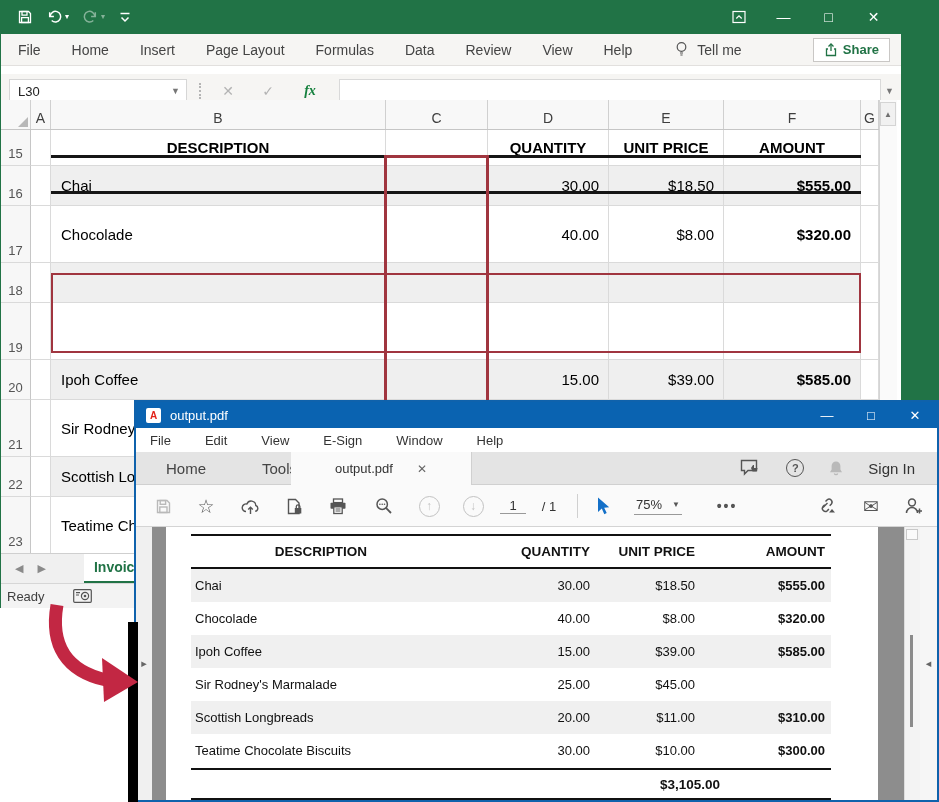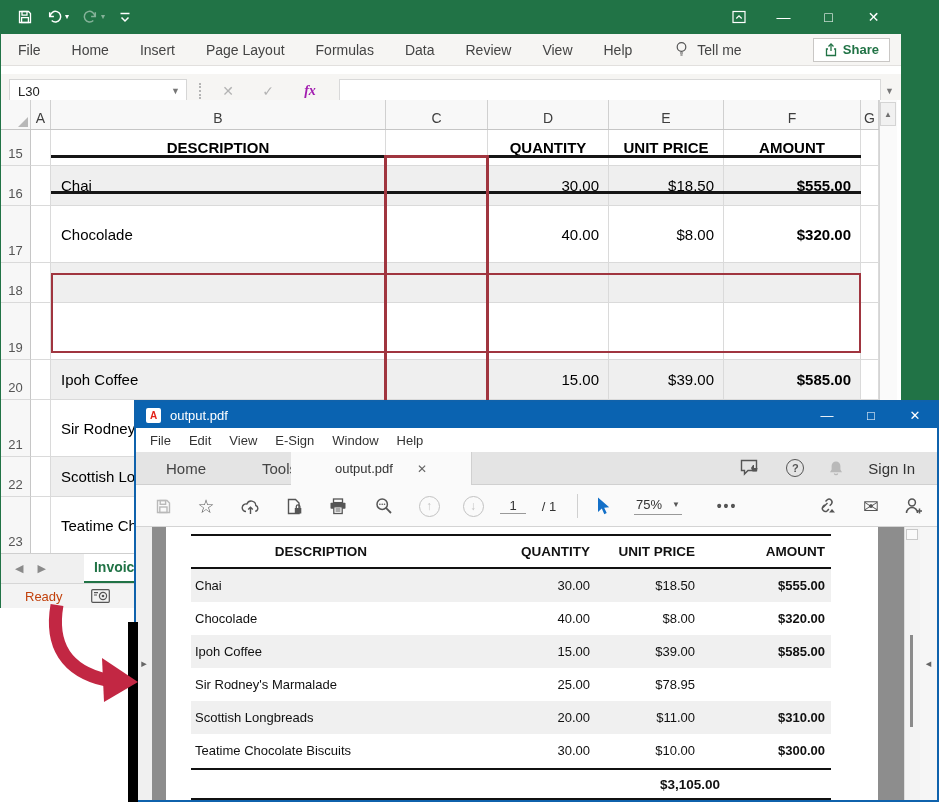--- a/index.html
+++ b/index.html
@@ -29,21 +29,21 @@
                font-size:13px; color:#217346; font-weight:700; }
   .xl-formula { position:absolute; left:0; top:74px; width:901px; height:34px; background:#f6f5f3;
                 border-bottom:1px solid #d9d9d9; }
   .namebox { position:absolute; left:8px; top:5px; width:178px; height:24px; background:#fff;
              border:1px solid #d6d6d6; display:flex; align-items:center; font-size:13px; color:#222;
              padding-left:8px; }
   .namebox .nb-caret { margin-left:auto; margin-right:6px; font-size:9px; color:#777; }
   .vdots { position:absolute; left:198px; top:9px; height:16px; border-left:2px dotted #b5b5b5; }
   .fbtn { position:absolute; top:5px; height:24px; width:30px; display:flex; align-items:center;
           justify-content:center; font-size:14px; }
-  .fx-it { font-style:italic; font-family:"Liberation Serif", serif; font-weight:700; color:#a21caf; }
+  .fx-it { font-style:italic; font-family:"Liberation Serif", serif; font-weight:700; color:#15803d; }
   .finput { position:absolute; left:338px; top:5px; width:542px; height:24px; background:#fff;
             border:1px solid #d9d9d9; }
   .fchev { position:absolute; left:884px; top:12px; font-size:9px; color:#777; }
 
   
   .xl-grid { position:absolute; left:0; top:100px; width:901px; height:453px; background:#fff; }
   .colheads { position:absolute; left:0; top:0; height:30px; display:flex; width:878px;
               border-bottom:1px solid #c6c6c6; background:#f8f8f8; }
   .ch { display:flex; align-items:flex-end; justify-content:center; font-size:14px; color:#3f3f3f;
         border-right:1px solid #d0d0d0; padding-bottom:3px; }
@@ -80,42 +80,42 @@
   .xl-sheettabs { position:absolute; left:0; top:553px; width:901px; height:30px; background:#f0f0f0;
                   border-top:1px solid #cfcfcf; display:flex; align-items:center; }
   .snav { font-size:11px; color:#8a8a8a; margin-left:14px; }
   .snav + .snav { margin-left:14px; }
   .sheet-tab { margin-left:38px; height:30px; min-width:72px; background:#fff;
                border-bottom:3px solid #217346; border-right:1px solid #cfcfcf;
                display:flex; align-items:center; padding-left:10px;
                font-size:14px; font-weight:700; color:#217346; }
   .xl-status { position:absolute; left:0; top:583px; width:901px; height:25px; background:#f3f3f3;
                border-top:1px solid #d6d6d6; display:flex; align-items:center; }
-  .ready { font-size:13px; color:#c2410c; margin-left:24px; }
+  .ready { font-size:13px; color:#404040; margin-left:6px; }
   .macro { margin-left:28px; display:flex; }
 
   
   .black-bar { position:absolute; left:128px; top:622px; width:10px; height:180px; background:#000; z-index:30; }
   .arrow-svg { position:absolute; left:26px; top:601px; z-index:31; }
 
   
   .pdf { position:absolute; left:134px; top:400px; width:805px; height:402px; background:#fff;
          border:2px solid #0f62ac; z-index:20; }
   .pdf-title { position:absolute; left:0; top:0; width:801px; height:26px; background:#0a63b1;
                display:flex; align-items:center; color:#fff; }
   .adobe-ic { width:15px; height:15px; background:#fff; border-radius:2px; margin-left:10px;
               display:flex; align-items:center; justify-content:center;
               color:#e2231a; font-size:10px; font-weight:700; }
   .pdf-title-text { margin-left:9px; font-size:13px; }
   .pdf-controls { margin-left:auto; display:flex; }
   .pdf-ctl { width:44px; height:26px; display:flex; align-items:center; justify-content:center;
              font-size:13px; color:#fff; }
   .pdf-menu { position:absolute; left:0; top:26px; width:801px; height:24px; background:#fff;
               display:flex; align-items:center; }
-  .pmenu { font-size:13px; color:#333; margin-left:18px; }
+  .pmenu { font-size:13px; color:#333; margin-left:34px; }
   .pmenu:first-child { margin-left:14px; }
   .pdf-tabs { position:absolute; left:0; top:50px; width:801px; height:33px; background:#e4e4e4;
               border-bottom:1px solid #d0d0d0; display:flex; align-items:center; }
   .ptab { font-size:15px; color:#444; }
   .ptab.home { margin-left:30px; } .ptab.tools { margin-left:56px; }
   .doc-tab { position:absolute; left:155px; top:0; width:181px; height:33px; background:#fafafa;
              border-right:1px solid #d0d0d0; display:flex; align-items:center; justify-content:center;
              gap:24px; font-size:13px; color:#333; }
   .doc-tab .x { color:#666; font-size:12px; }
   .tab-right { margin-left:auto; display:flex; align-items:center; gap:24px; margin-right:22px; }
@@ -590,21 +590,21 @@
             <div class="prow">
               <div class="pc-desc">Ipoh Coffee</div>
               <div class="pc-qty">15.00</div>
               <div class="pc-price">$39.00</div>
               <div class="pc-amt">$585.00</div>
             </div>
 
             <div class="prow">
               <div class="pc-desc">Sir Rodney's Marmalade</div>
               <div class="pc-qty">25.00</div>
-              <div class="pc-price">$78.95</div>
+              <div class="pc-price">$45.00</div>
             </div>
 
             <div class="prow">
               <div class="pc-desc">Scottish Longbreads</div>
               <div class="pc-qty">20.00</div>
               <div class="pc-price">$11.00</div>
               <div class="pc-amt">$310.00</div>
             </div>
 
             <div class="prow">

